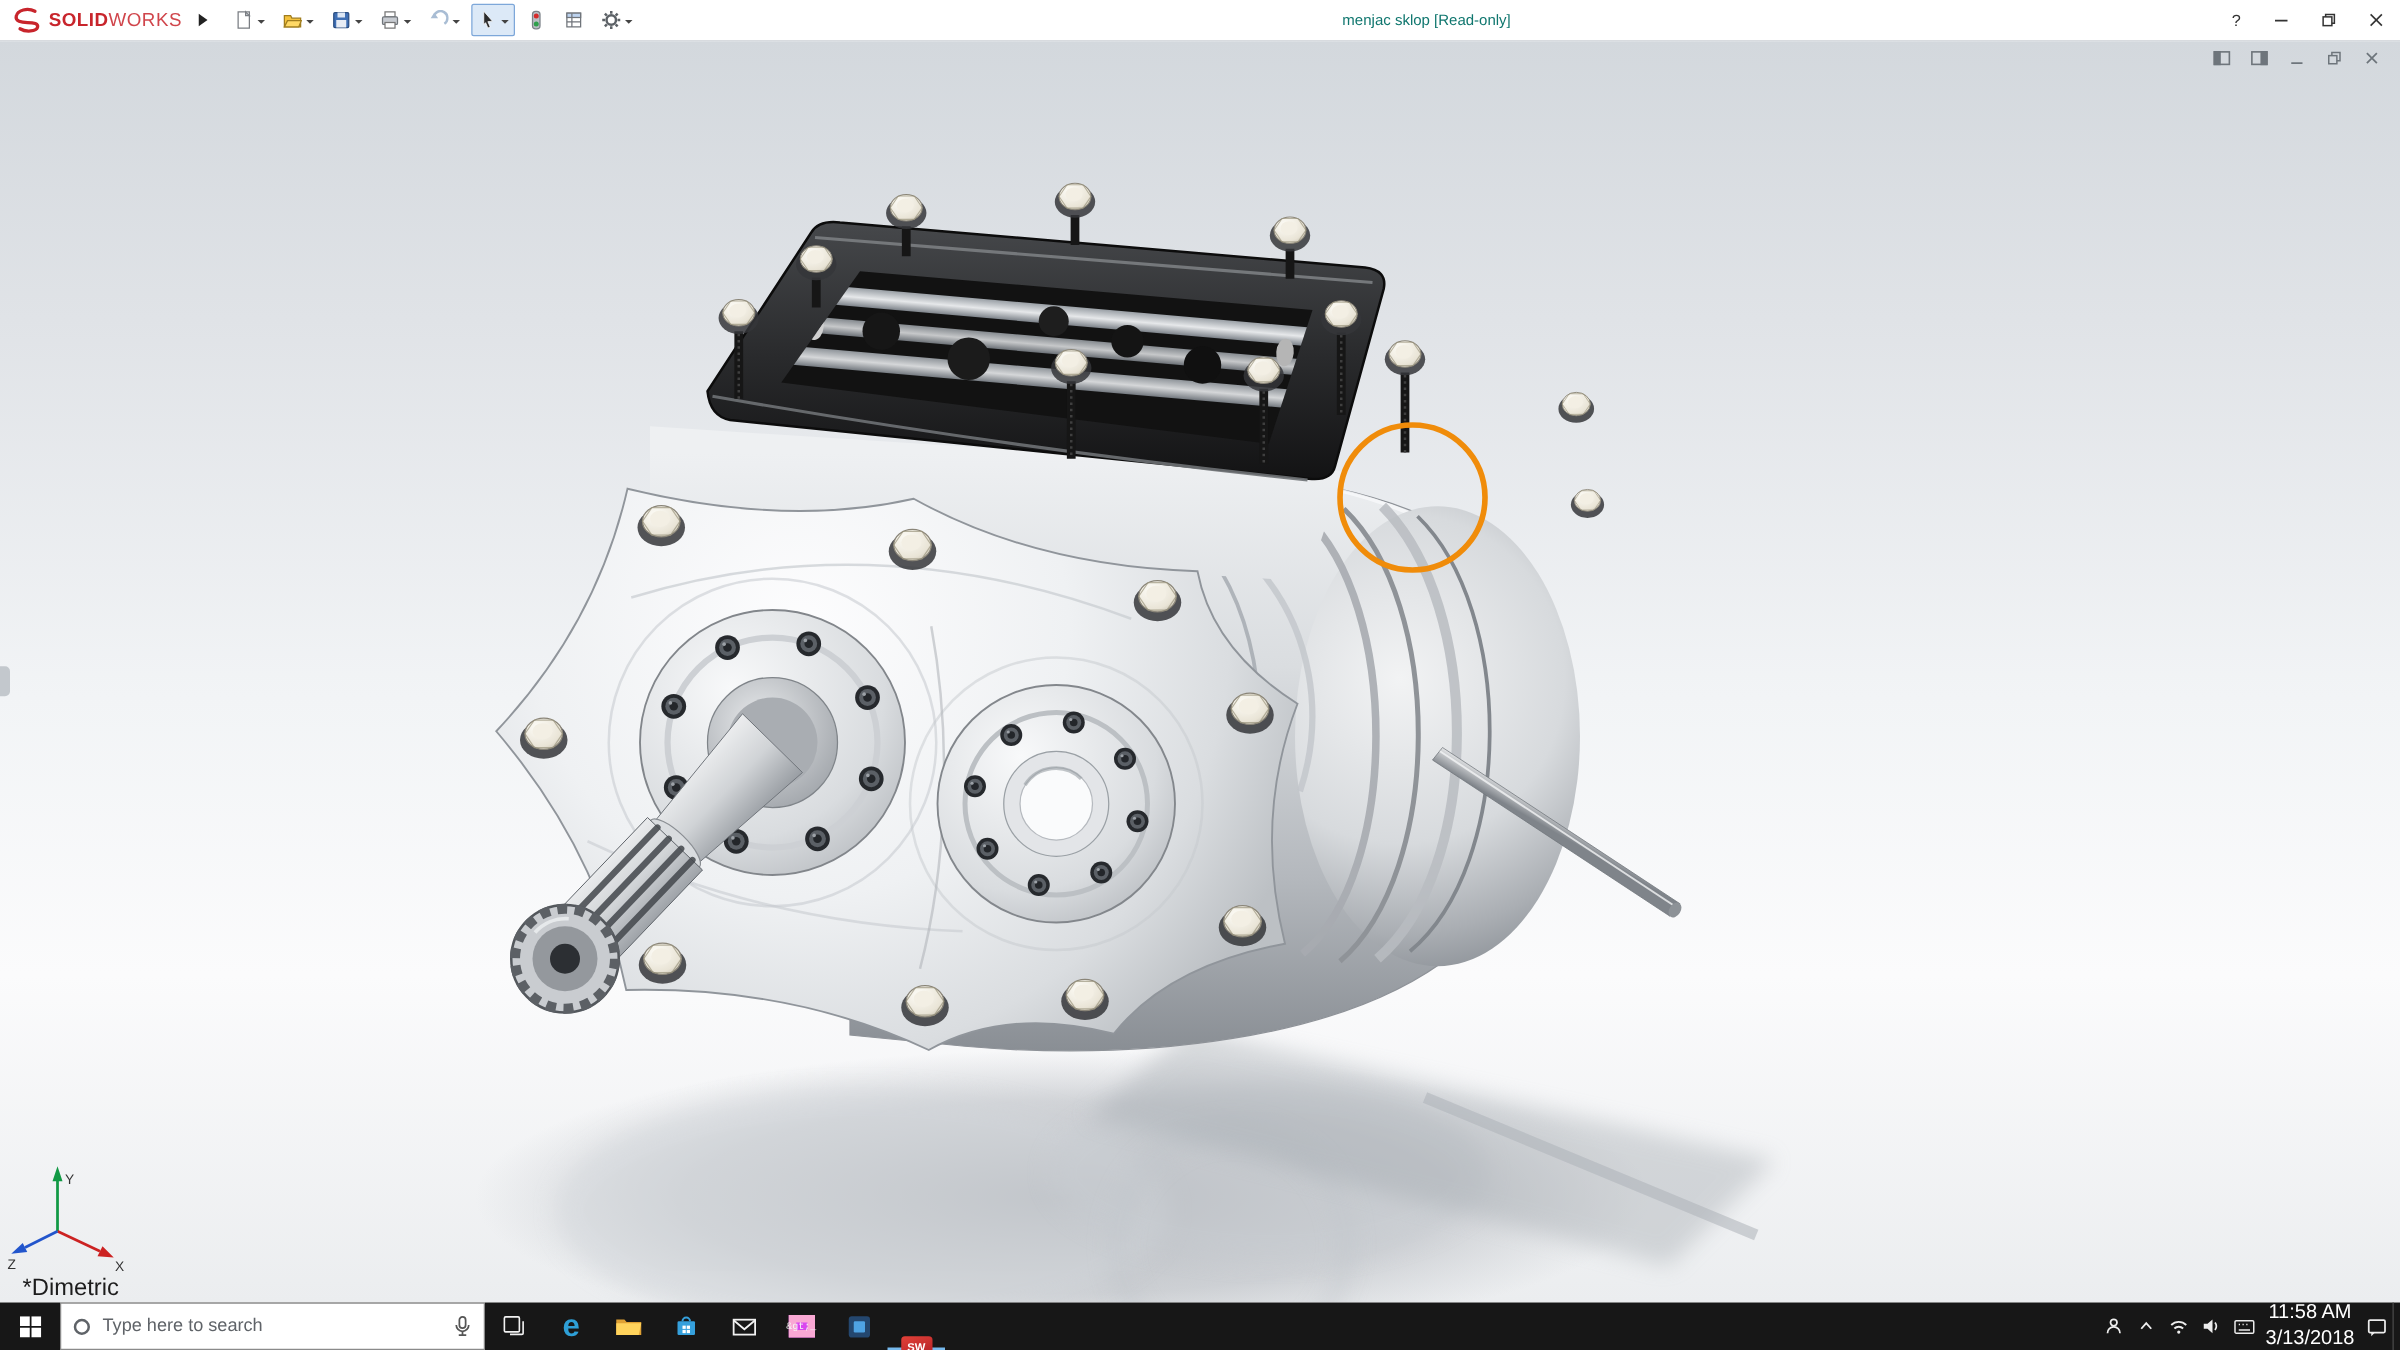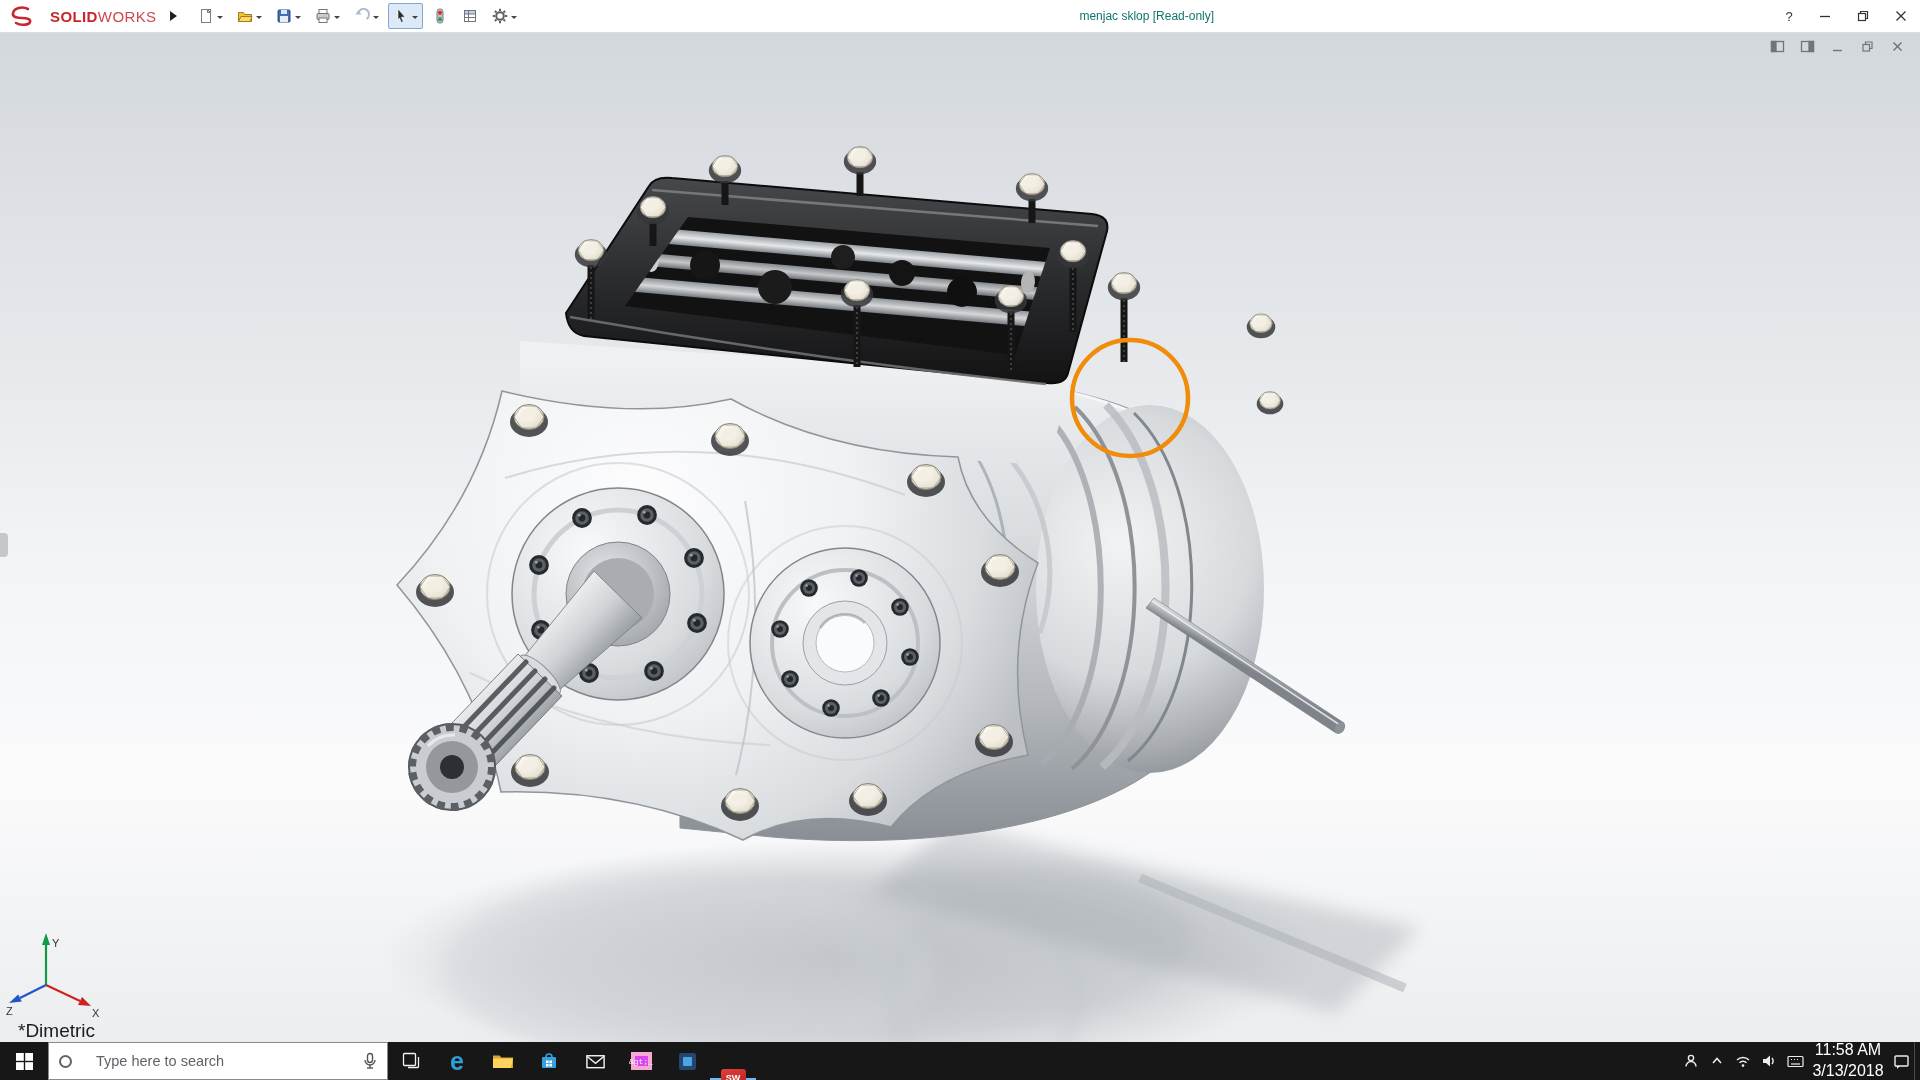--- a/index.html
+++ b/index.html
@@ -2,21 +2,21 @@
 <html><head>
 <meta charset="utf-8">
 <style>
   * { box-sizing: border-box; margin: 0; padding: 0; }
   html,body { width:1920px; height:1080px; overflow:hidden; font-family:"Liberation Sans", sans-serif; background:#fff; }
   .screen { position:relative; width:1920px; height:1080px; background:#fff; }
 
   
   .titlebar { position:absolute; top:0; left:0; right:0; height:33px; background:#ffffff;
     border-bottom:1px solid #d8dbdf; display:flex; align-items:center; padding-left:10px; }
-  .logo { display:flex; align-items:center; gap:16px; }
+  .logo { display:flex; align-items:center; gap:5px; }
   .logo-text { font-size:15px; letter-spacing:.4px; color:#c8252c; white-space:nowrap; }
   .logo-text b { font-weight:700; }
   .logo-text .lt { font-weight:400; opacity:.85; }
   .menu-expand { width:22px; height:22px; display:flex; align-items:center; justify-content:center; margin:0 8px 0 6px; cursor:pointer; }
   .menu-expand .tri { width:0; height:0; border-top:5px solid transparent; border-bottom:5px solid transparent; border-left:7px solid #222; }
   .toolbar { display:flex; align-items:center; gap:4px; }
   .tbtn { height:26px; display:flex; align-items:center; padding:0 4px; gap:3px; border:1px solid transparent; border-radius:2px; cursor:pointer; }
   .tbtn.active { background:#dce9f7; border-color:#7da7d9; }
   .caret { width:0; height:0; border:3.5px solid transparent; border-top-color:#444; margin-top:6px; }
   .doc-title { flex:1; text-align:center; font-size:12px; color:#0f766e; white-space:nowrap; }
@@ -31,25 +31,25 @@
   .scene { position:absolute; top:0; left:0; }
   .doc-controls { position:absolute; top:6px; right:14px; display:flex; gap:13px; }
   .doc-controls .dbtn { width:17px; height:15px; display:flex; align-items:center; justify-content:center; cursor:pointer; opacity:.85; }
   .view-label { position:absolute; left:18px; bottom:0px; font-size:19px; color:#1c1c1c; }
   .left-tab { position:absolute; left:0; top:500px; width:8px; height:24px; background:#c3c8cd; border-radius:0 4px 4px 0; cursor:pointer; }
 
   
   .taskbar { position:absolute; bottom:0; left:0; right:0; height:38px; background:#171717; display:flex; align-items:stretch; color:#fff; }
   .tkbtn { width:46px; display:flex; align-items:center; justify-content:center; background:transparent; border:none; cursor:pointer; }
   .tb-start { width:48px; }
-  .tb-search { width:340px; background:#ffffff; border:1px solid #8a8a8a; display:flex; align-items:center; gap:24px; padding:0 10px; cursor:text; }
+  .tb-search { width:340px; background:#ffffff; border:1px solid #8a8a8a; display:flex; align-items:center; gap:10px; padding:0 10px; cursor:text; }
   .cortana-ring { width:13px; height:13px; border:2px solid #5f6368; border-radius:50%; flex:0 0 auto; }
   .search-text { font-size:14.5px; color:#5f6368; flex:1; white-space:nowrap; }
   .edge-e { font-size:25px; font-weight:700; color:#2e9fd6; line-height:1; }
-  .cmd-icon { width:21px; height:18px; background:#d946ef; border:4px solid #f9a8d4; color:#f5f5f5;
+  .cmd-icon { width:21px; height:18px; background:#d946ef; border:6px solid #f9a8d4; color:#f5f5f5;
     font-family:"Liberation Mono", monospace; font-size:8px; display:flex; align-items:center; justify-content:center; }
   .sw-icon { width:25px; height:25px; border-radius:3px; background:linear-gradient(160deg,#e24138,#9f1420);
     display:flex; flex-direction:column; align-items:center; justify-content:center; line-height:1;margin-top:43px; }
   .sw-txt { color:#fff; font-size:9px; font-weight:700; }
   .sw-year { color:#ffd34d; font-size:6.5px; font-weight:700; }
   .active-app { border-bottom:2px solid #76b9ed; }
   .tb-spacer { flex:1; }
   .traybtn { width:26px; display:flex; align-items:center; justify-content:center; background:transparent; border:none; cursor:pointer; }
   .clock { width:80px; display:flex; flex-direction:column; align-items:center; justify-content:center; font-size:16px; line-height:1.3; cursor:pointer; }
   .show-desktop { width:6px; border-left:1px solid #4a4a4a; cursor:pointer; }

